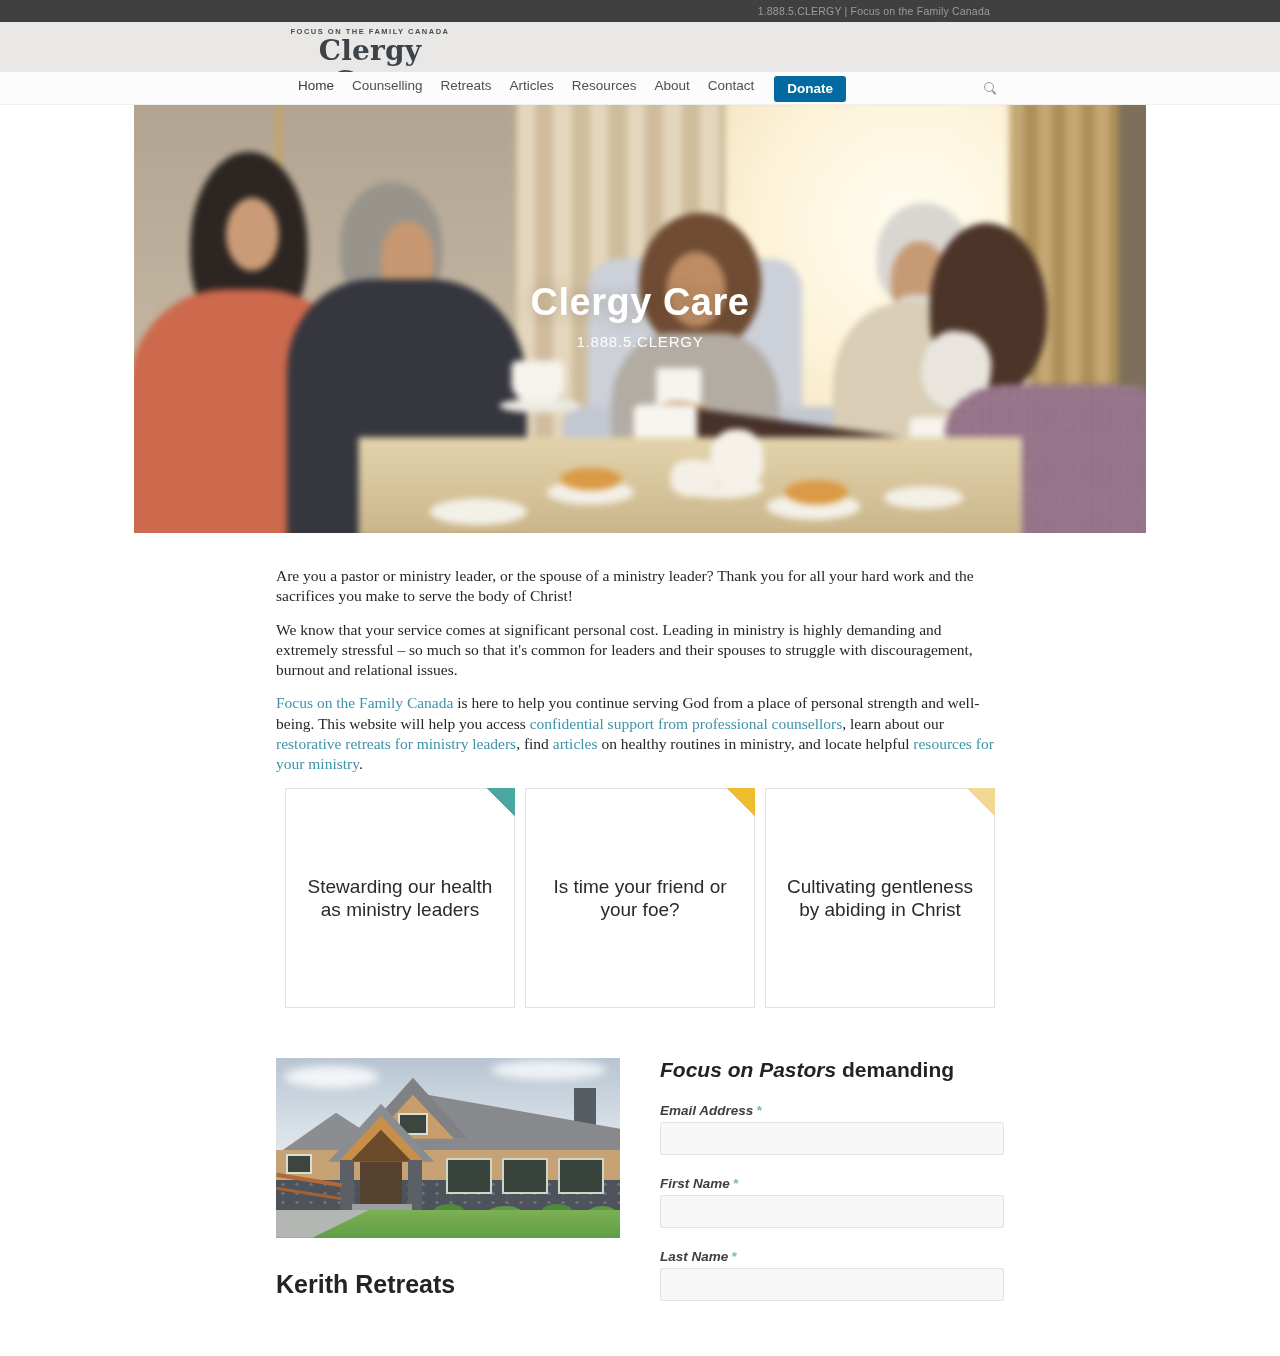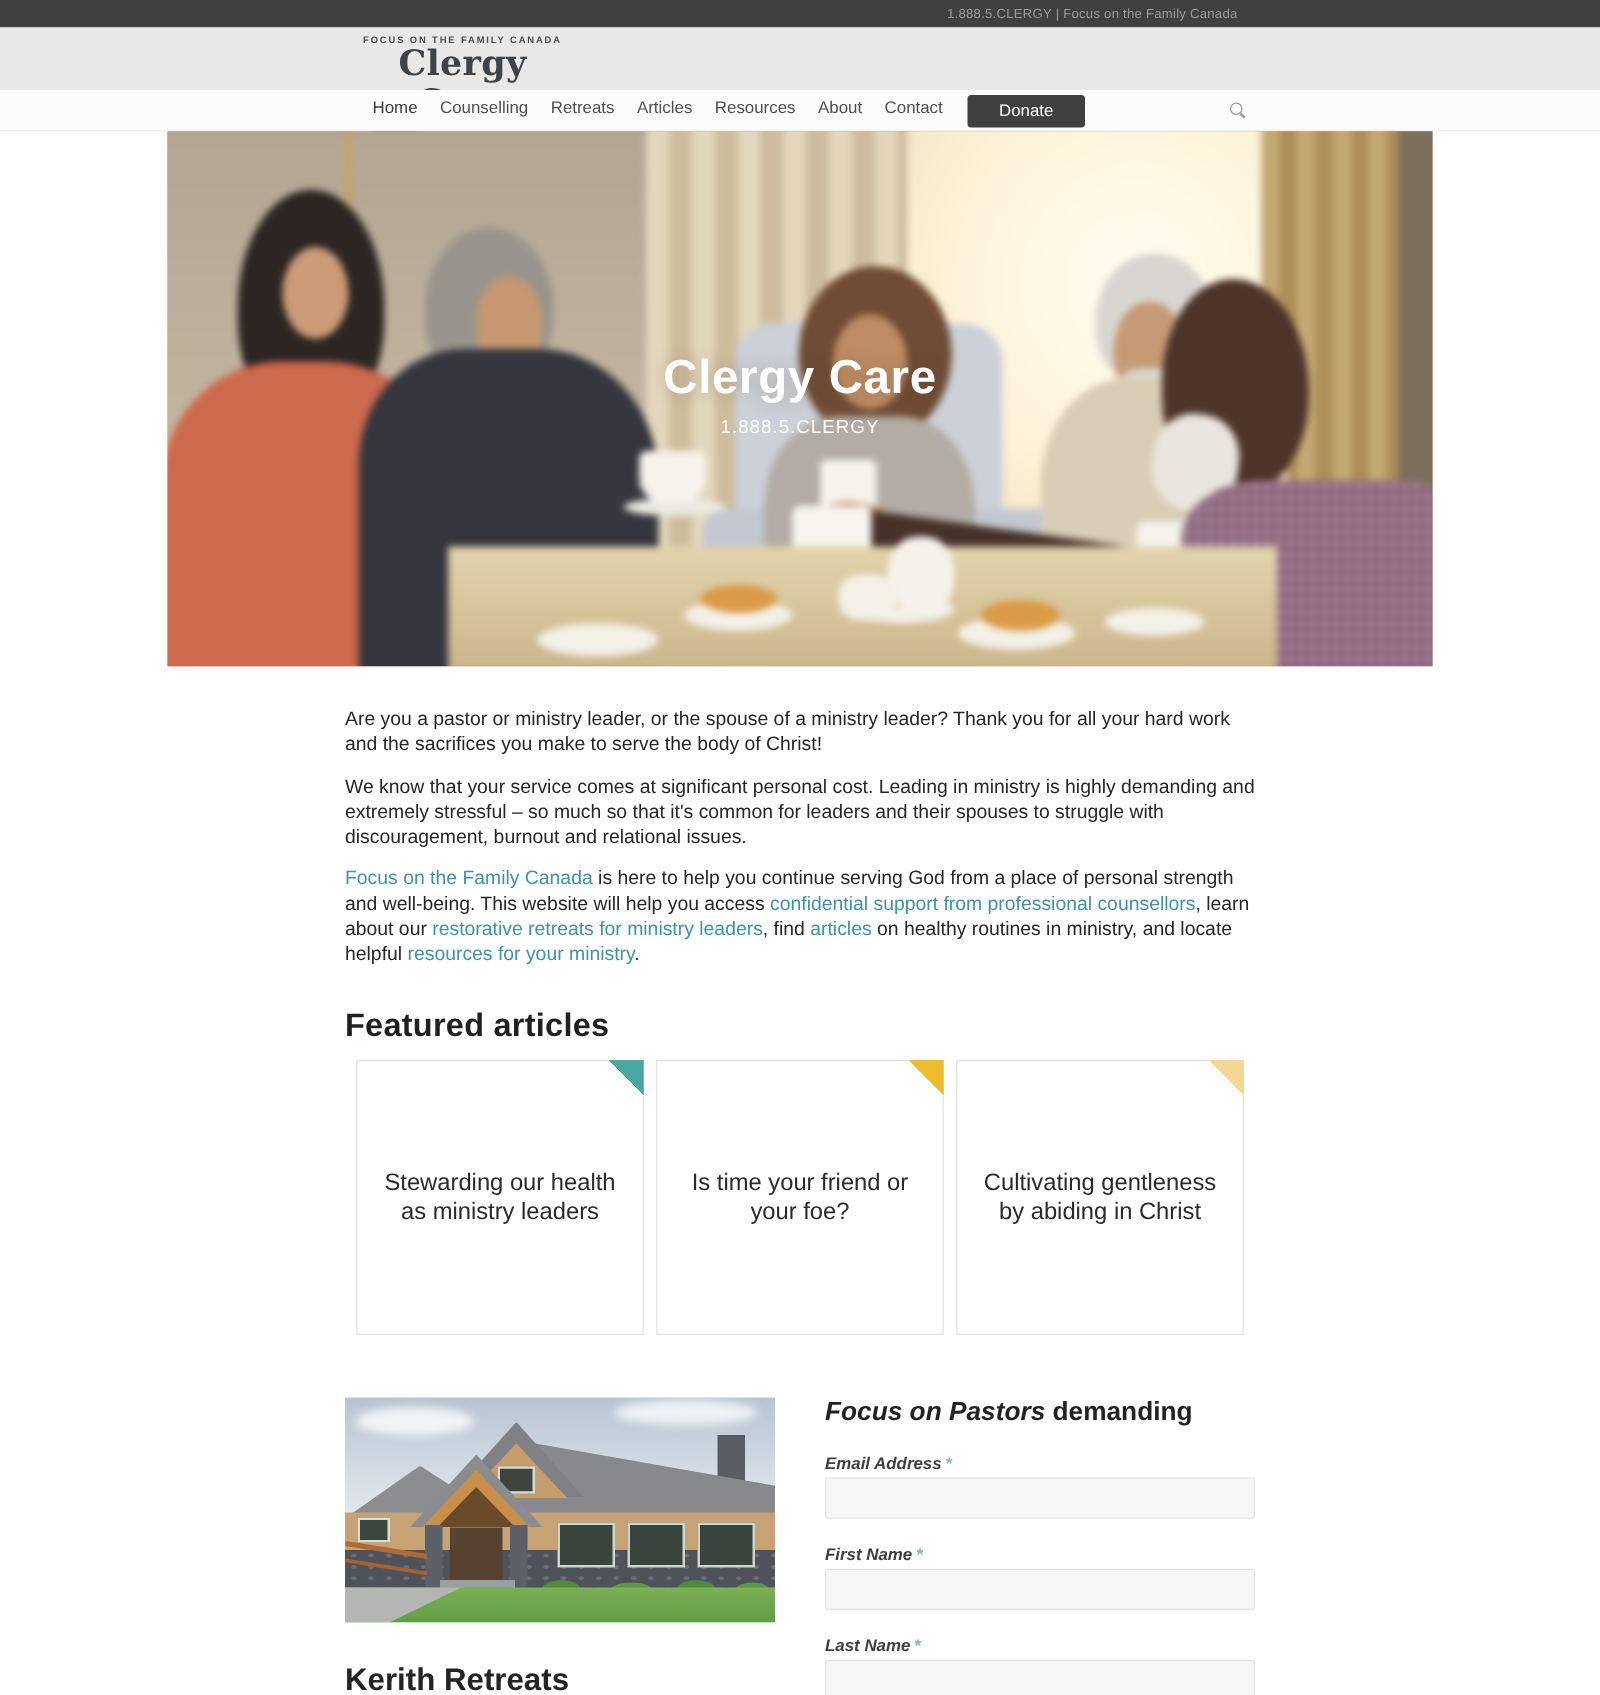--- a/index.html
+++ b/index.html
@@ -36,22 +36,22 @@
   .nav-items {
     position:absolute; left:164px; top:0; height:33px;
     display:flex; align-items:center; gap:18px;
   }
   .nav-item {
     font-size:13.5px; color:#4f4f4f; cursor:pointer;
     padding:8px 0 12px 0; border-bottom:3px solid transparent;
   }
   .nav-item.active { border-bottom-color:#3997a5; color:#3a3a3a; }
   .donate-btn {
-    background:#404040; color:#ffffff; font-size:13.5px; font-weight:normal;
-    padding:5px 25px 6px; border-radius:3px; border:none; cursor:pointer;
+    background:#0369a1; color:#ffffff; font-size:13.5px; font-weight:bold;
+    padding:5px 13px 6px; border-radius:3px; border:none; cursor:pointer;
     margin-left:2px;
   }
   .search-icon {
     position:absolute; right:152px; top:10px; width:10px; height:10px;
     border:1.6px solid #9a9a9a; border-radius:50%; cursor:pointer;
   }
   .search-icon::after {
     content:""; position:absolute; width:1.8px; height:5px; background:#9a9a9a;
     left:8px; top:7px; transform:rotate(-45deg);
   }
@@ -65,21 +65,21 @@
     text-shadow:0 0 14px rgba(90,70,50,.25);
   }
   .hero-phone {
     position:absolute; top:228px; left:0; width:100%; text-align:center;
     font-size:15px; color:#fdfdfd; letter-spacing:.8px;
   }
 
   
   .content { width:728px; margin:0 auto; }
   .intro { margin-top:33px; }
-  .intro p { font-size:15.5px; line-height:20.3px; margin-bottom:13px; color:#262626; }
+  .intro p { font-size:15.5px; line-height:20.3px; margin-bottom:13px; color:#262626;font-family:Liberation Serif, serif; }
   .tlink { color:#3e93a8; cursor:pointer; }
 
   .featured-heading {
     margin-top:30px; font-size:26px; font-weight:bold; color:#1e2124; letter-spacing:.2px;
   }
   .cards { display:flex; gap:10px; padding:0 9px; margin-top:12px; }
   .card {
     flex:1; height:220px; background:#ffffff; border:1px solid #e2e2e2;
     position:relative; display:flex; align-items:center; justify-content:center;
     cursor:pointer; padding:0 13px; text-align:center;
@@ -212,21 +212,20 @@
 </div>
 
 <div class="content">
 
   <div class="intro">
     <p>Are you a pastor or ministry leader, or the spouse of a ministry leader? Thank you for all your hard work and the sacrifices you make to serve the body of Christ!</p>
     <p>We know that your service comes at significant personal cost. Leading in ministry is highly demanding and extremely stressful – so much so that it's common for leaders and their spouses to struggle with discouragement, burnout and relational issues.</p>
     <p><span class="tlink">Focus on the Family Canada</span><span> is here to help you continue serving God from a place of personal strength and well-being. This website will help you access </span><span class="tlink">confidential support from professional counsellors</span><span>, learn about our </span><span class="tlink">restorative retreats for ministry leaders</span><span>, find </span><span class="tlink">articles</span><span> on healthy routines in ministry, and locate helpful </span><span class="tlink">resources for your ministry</span><span>.</span></p>
   </div>
 
-  <h2 class="featured-heading">Featured articles</h2>
   <div class="cards">
     <div class="card">
       <span class="card-corner" style="background: linear-gradient(to left bottom, rgb(75, 168, 160) 50%, transparent 50.5%);"></span>
       <span class="card-title">Stewarding our health as ministry leaders</span>
     </div>
     <div class="card">
       <span class="card-corner" style="background: linear-gradient(to left bottom, rgb(238, 188, 45) 50%, transparent 50.5%);"></span>
       <span class="card-title">Is time your friend or your foe?</span>
     </div>
     <div class="card">

